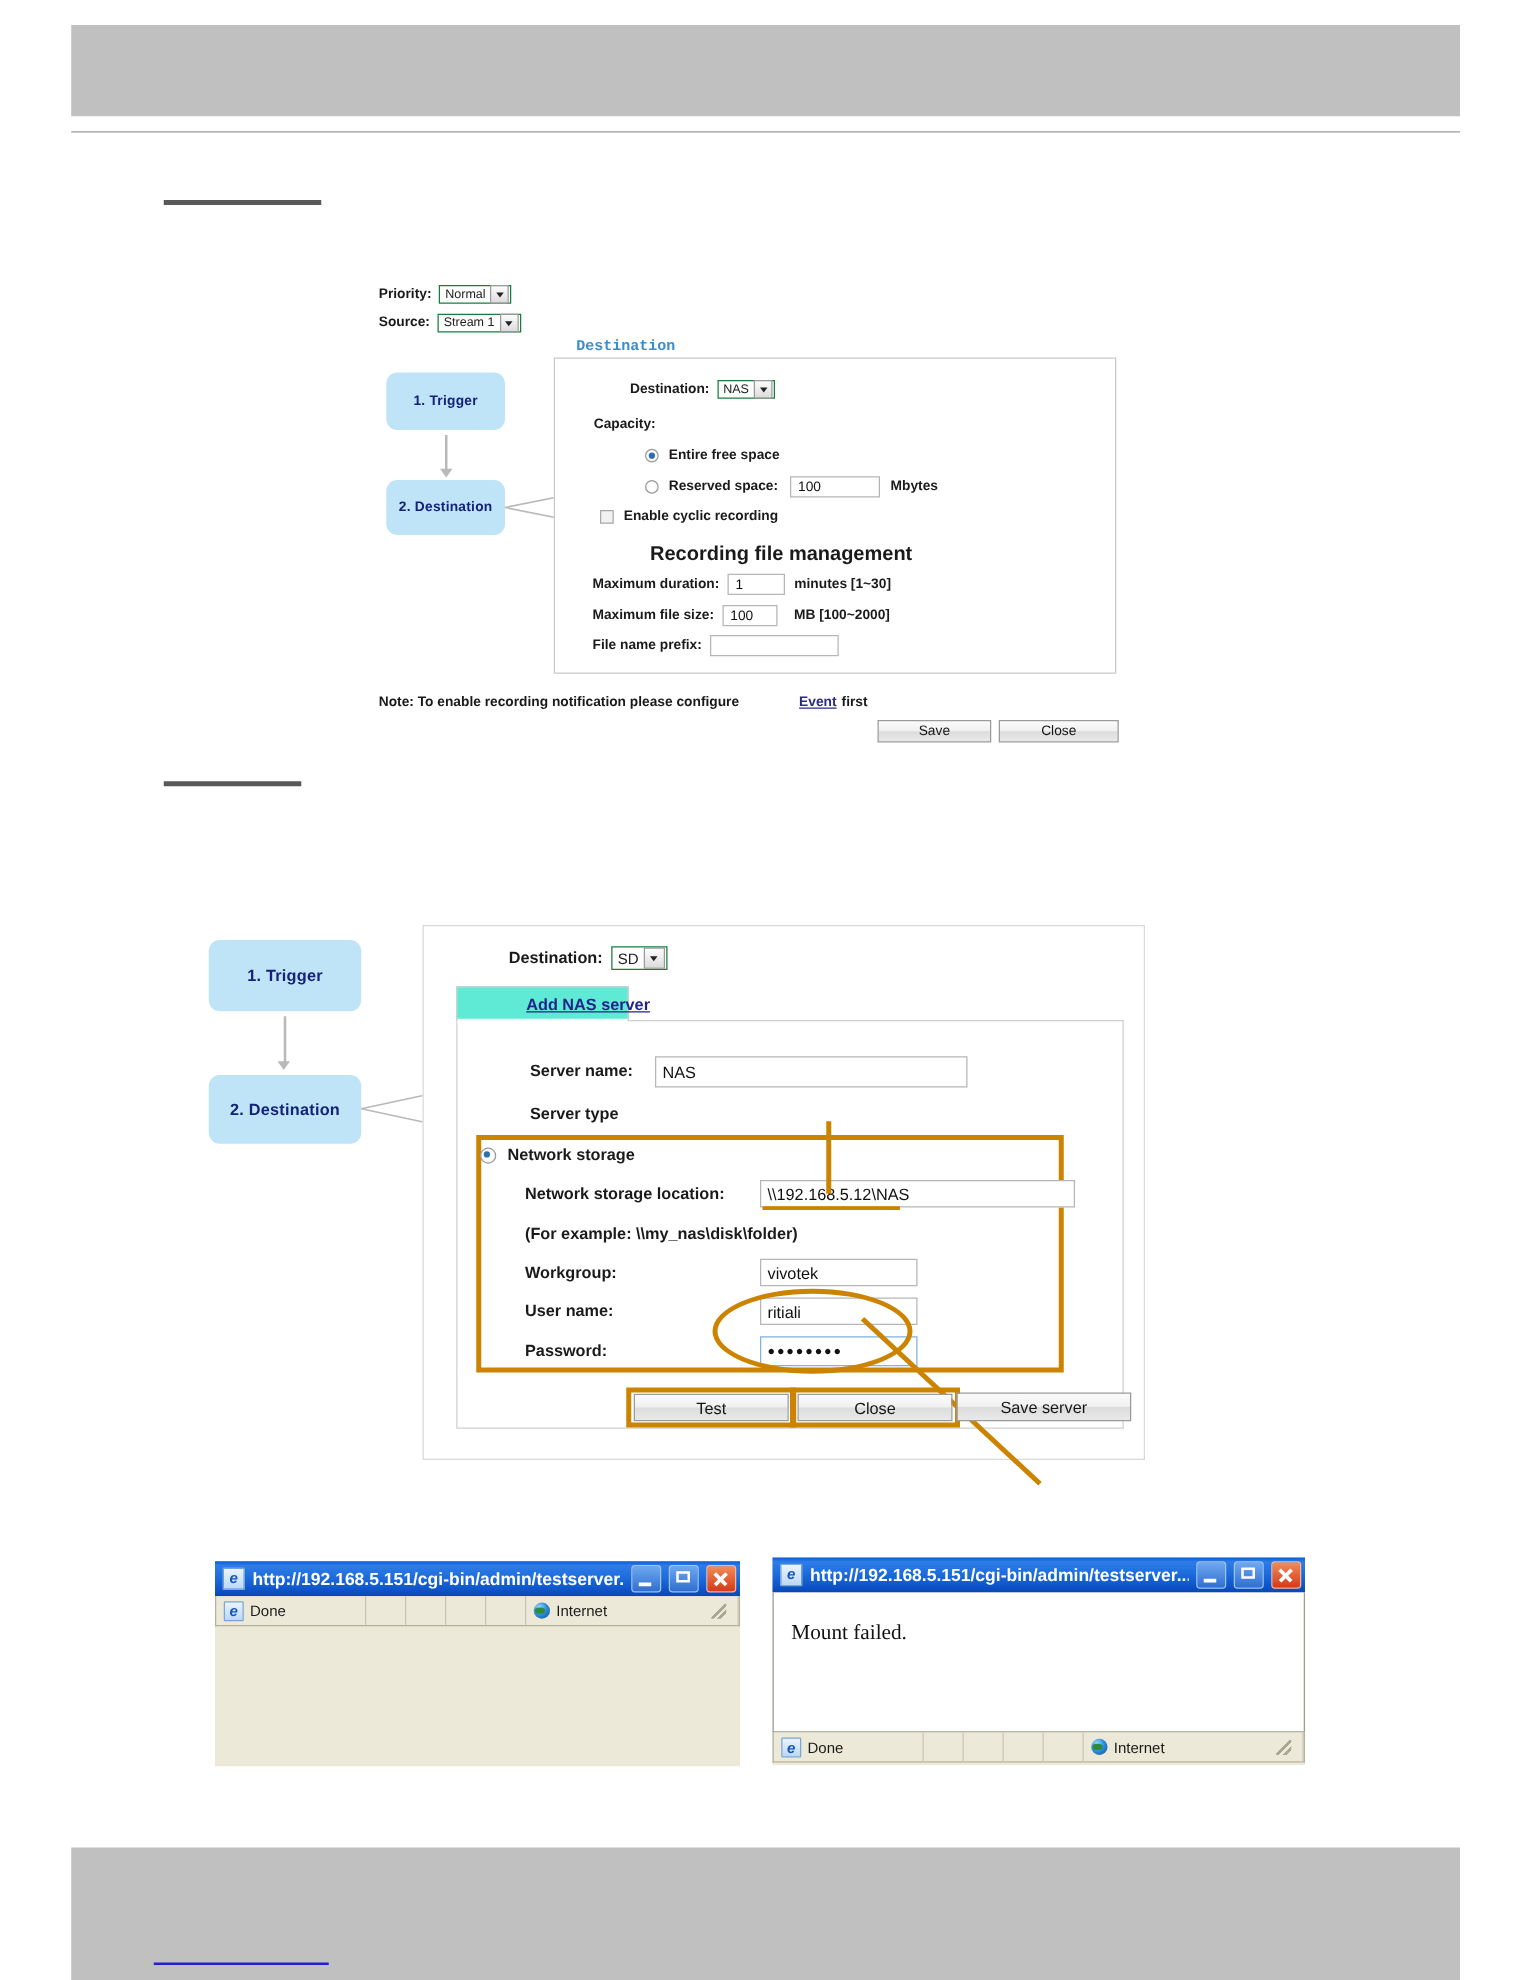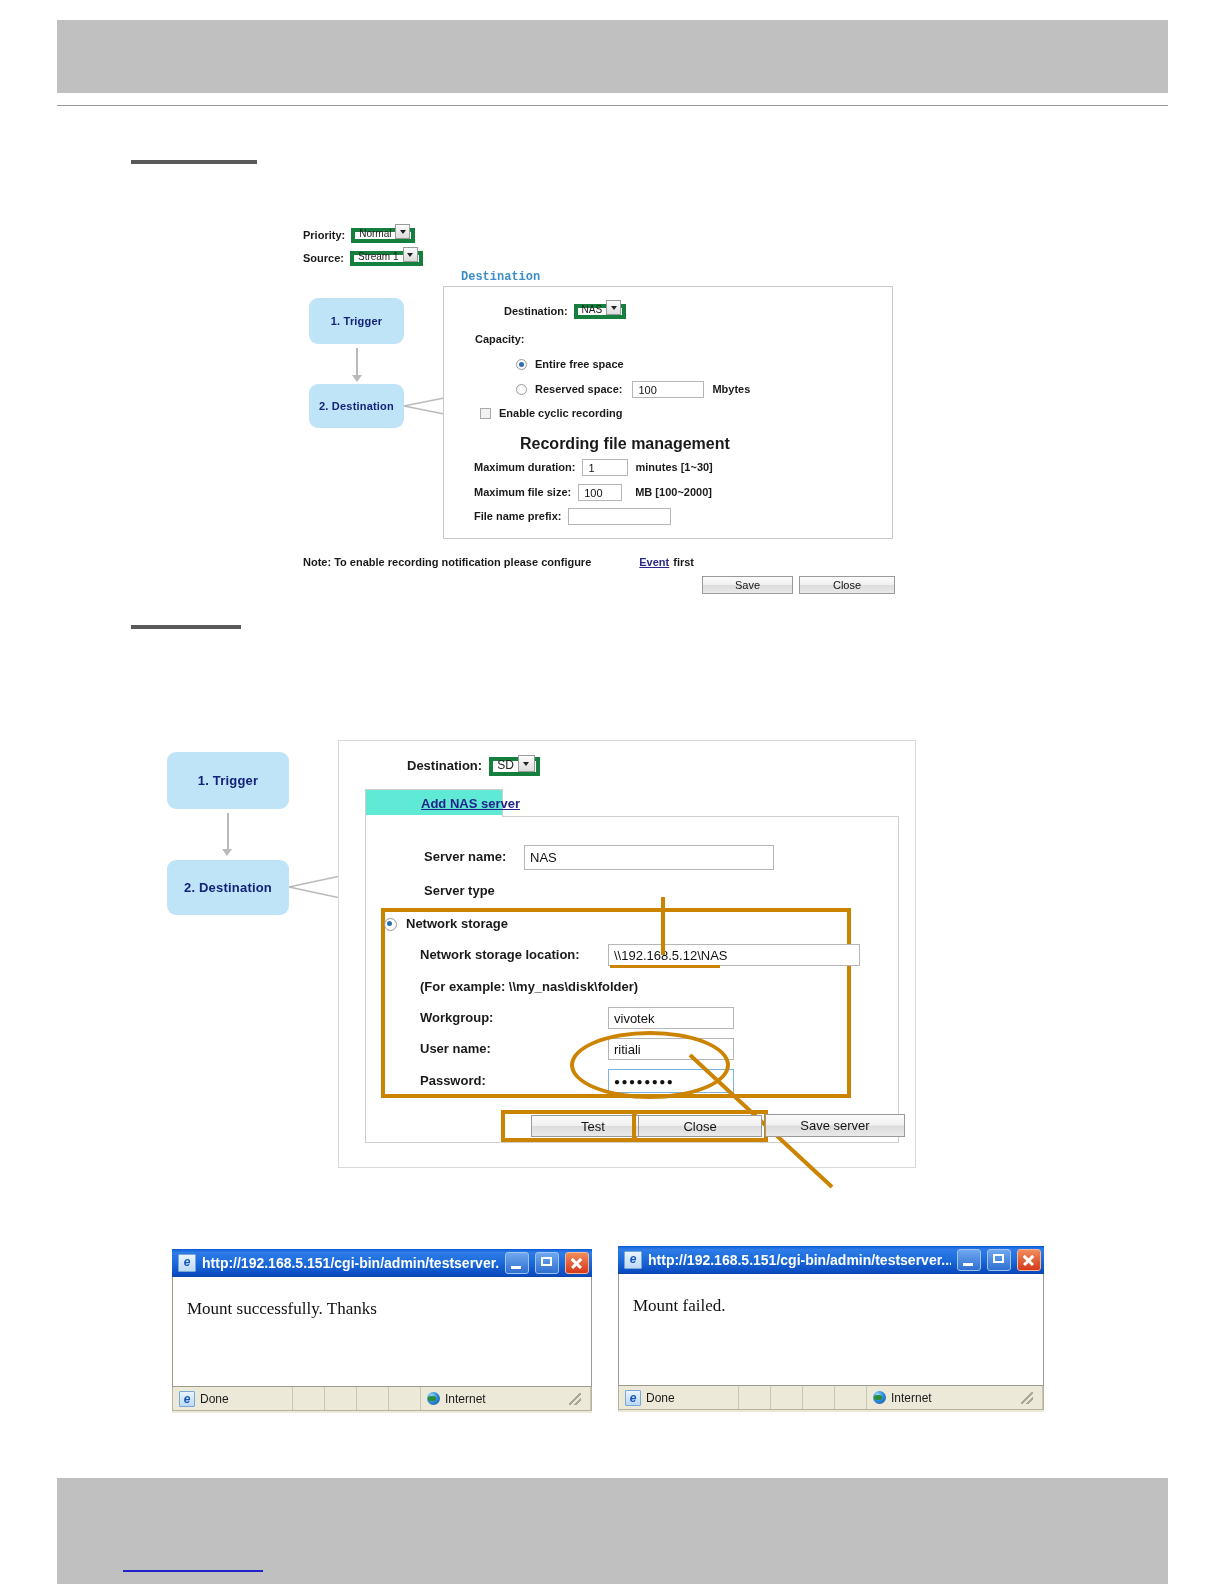--- a/index.html
+++ b/index.html
@@ -35,22 +35,22 @@
     height: 0; border-top: 4px solid #595959;
   }
   .sec-rule.one { left: 131px; top: 160px; width: 126px; }
   .sec-rule.two { left: 131px; top: 625px; width: 110px; }
 
   
   .lbl { color: #1a1a1a; font-size: 11px; line-height: 1.1; white-space: nowrap; font-weight: bold; }
   .lbl.b { font-weight: bold; margin-left: 44px; }
 
   .select {
-    display: inline-flex; align-items: flex-end;
-    border: 4px solid #15803d; background: #fdfdfd;
+    display: inline-flex; align-items: center;
+    border: 1px solid #15803d; background: #fdfdfd;
     height: 15px; padding: 0 1px 0 4px; box-sizing: border-box;
     font-size: 10px; color: #222;
   }
   .select .caret {
     margin-left: 4px; width: 13px; height: 13px;
     border: 1px solid #9a9a9a;
     background: linear-gradient(#fdfdfd, #dcdcdc);
     display: inline-flex; align-items: center; justify-content: center;
   }
   .select .caret i {
@@ -376,36 +376,35 @@
 </div>
 
 <div class="abs ann-under" style="left:610px; top:965px; width:110px;"></div>
 <div class="abs ann-line" style="left:661px; top:897px; width:4px; height:58px;"></div>
 <div class="abs ann-ellipse" style="left:570px; top:1031px; width:160px; height:68px;"></div>
 <svg class="abs" style="left:690px; top:1055px; width:160px; height:140px; overflow:visible;">
   <line x1="0" y1="0" x2="142" y2="132" stroke="#cc8400" stroke-width="4"></line>
 </svg>
 
 <div class="abs ann-rect" style="left:501px; top:1110px; width:136px; height:32px;"></div>
-<div class="abs btn" style="left:507px; top:1115px; width:124px; height:22px; font-size:13px;margin-left:24px;">Test</div>
+<div class="abs btn" style="left:507px; top:1115px; width:124px; height:22px; font-size:13px;">Test</div>
 
 <div class="abs ann-rect" style="left:632px; top:1110px; width:136px; height:32px;"></div>
 <div class="abs btn" style="left:638px; top:1115px; width:124px; height:22px; font-size:13px;">Close</div>
 
 <div class="abs btn" style="left:765px; top:1114px; width:140px; height:23px; font-size:13px;">Save server</div>
 
 <div class="abs iewin" style="left:172px; top:1249px; width:420px; height:164px;">
   <div class="ie-title">
     <span class="ie-favicon"></span>
     <span class="t">http://192.168.5.151/cgi-bin/admin/testserver...</span>
     <span class="wbtn min"></span>
     <span class="wbtn max"></span>
     <span class="wbtn cls"></span>
   </div>
-  <div class="ie-canvas" style="height:110px;">Mount successfully. Thanks</div>
   <div class="ie-status">
     <span class="cell" style="width:120px;">
       <span class="ie-favicon" style="width:14px;height:14px;"></span>
       <span>Done</span>
     </span>
     <span class="cell" style="width:32px;"></span>
     <span class="cell" style="width:32px;"></span>
     <span class="cell" style="width:32px;"></span>
     <span class="cell" style="width:32px;"></span>
     <span class="cell" style="flex:1;">

